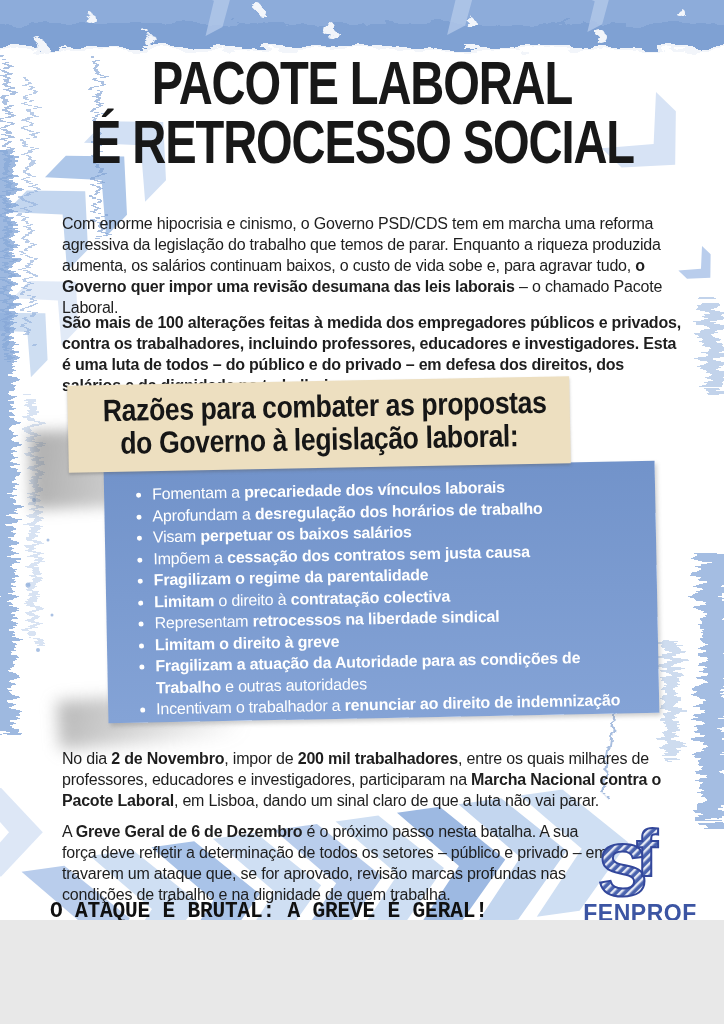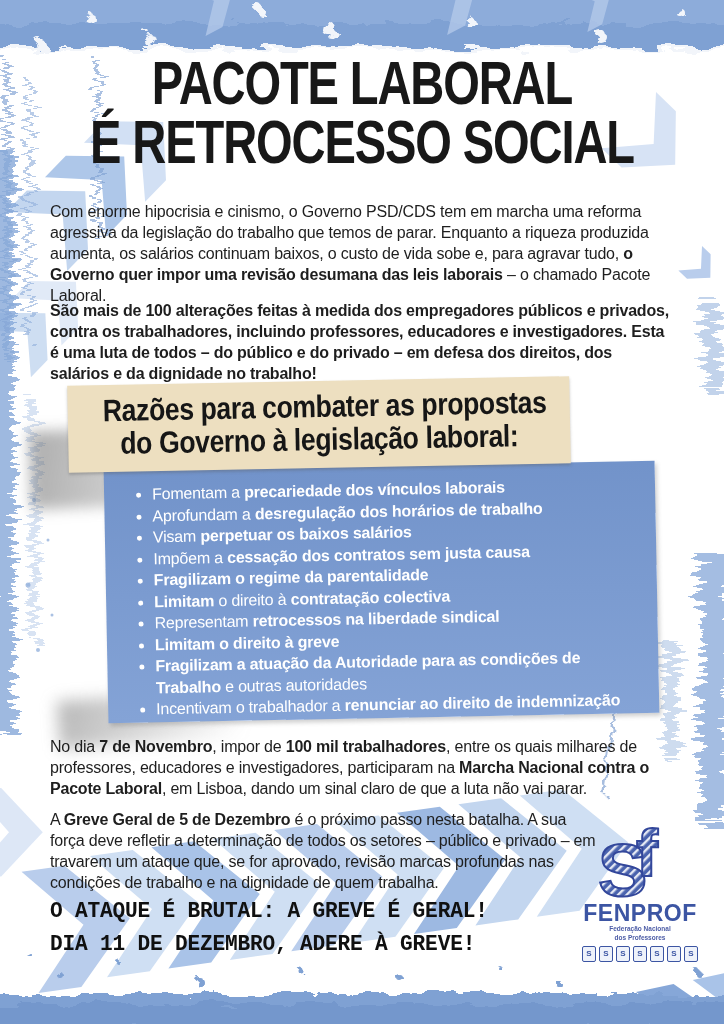--- a/index.html
+++ b/index.html
@@ -1,26 +1,26 @@
 <!DOCTYPE html>
 <html><head>
 <meta charset="utf-8">
 <style>
   html,body{margin:0;padding:0;background:#e8e8e8;}
-  .poster{position:relative;width:724px;height:1024px;background:#ffffff;overflow:hidden;
+  .poster{position:relative;width:724px;height:920px;background:#ffffff;overflow:hidden;
           font-family:"Liberation Sans",sans-serif;}
   .bg{position:absolute;left:0;top:0;width:724px;height:1024px;z-index:0;}
 
   
   .title{position:absolute;top:54px;left:0;width:724px;z-index:2;text-align:center;color:#181818;}
   .t-line{font-size:62px;font-weight:700;line-height:.95;letter-spacing:-1.5px;
           transform:scaleX(.76);transform-origin:50% 50%;white-space:nowrap;}
 
   
-  .bodytxt{position:absolute;left:50px;width:622px;margin:0;font-size:16px;line-height:21px;
+  .bodytxt{position:absolute;left:50px;width:622px;margin:12px;font-size:16px;line-height:21px;
            letter-spacing:-.2px;color:#1e1e1e;z-index:2;}
   .b{font-weight:700;}
   .p1{top:201px;}
   .p2{top:300px;font-weight:bold;}
   .p3{top:736px;}
   .p4{top:809px;width:552px;}
 
   
   .banner-shadow{position:absolute;left:30px;top:426px;width:320px;height:78px;z-index:1;
       background:linear-gradient(100deg,rgba(105,105,105,.55),rgba(160,160,160,0) 72%);
@@ -200,22 +200,22 @@
         <li><span>Impõem a </span><span class="b">cessação dos contratos sem justa causa</span></li>
         <li><span class="b">Fragilizam o regime da parentalidade</span></li>
         <li><span class="b">Limitam</span><span> o direito à </span><span class="b">contratação colectiva</span></li>
         <li><span>Representam </span><span class="b">retrocessos na liberdade sindical</span></li>
         <li><span class="b">Limitam o direito à greve</span></li>
         <li><span class="b">Fragilizam a atuação da Autoridade para as condições de Trabalho</span><span> e outras autoridades</span></li>
         <li><span>Incentivam o trabalhador a </span><span class="b">renunciar ao direito de indemnização</span></li>
       </ul>
   </div>
 
-  <p class="bodytxt p3"><span>No dia </span><span class="b">7 de Novembro</span><span>, impor de </span><span class="b">100 mil trabalhadores</span><span>, entre os quais milhares de professores, educadores e investigadores, participaram na </span><span class="b">Marcha Nacional contra o Pacote Laboral</span><span>, em Lisboa, dando um sinal claro de que a luta não vai parar.</span></p>
-  <p class="bodytxt p4"><span>A </span><span class="b">Greve Geral de 5 de Dezembro</span><span> é o próximo passo nesta batalha.  A sua força deve refletir a determinação de todos os setores – público e privado – em travarem um ataque que, se for aprovado, revisão marcas profundas nas condições de trabalho e na dignidade de quem trabalha.</span></p>
+  <p class="bodytxt p3"><span>No dia </span><span class="b">2 de Novembro</span><span>, impor de </span><span class="b">200 mil trabalhadores</span><span>, entre os quais milhares de professores, educadores e investigadores, participaram na </span><span class="b">Marcha Nacional contra o Pacote Laboral</span><span>, em Lisboa, dando um sinal claro de que a luta não vai parar.</span></p>
+  <p class="bodytxt p4"><span>A </span><span class="b">Greve Geral de 6 de Dezembro</span><span> é o próximo passo nesta batalha.  A sua força deve refletir a determinação de todos os setores – público e privado – em travarem um ataque que, se for aprovado, revisão marcas profundas nas condições de trabalho e na dignidade de quem trabalha.</span></p>
 
   <div class="slogans">
     <div class="slogan">O ATAQUE É BRUTAL: A GREVE É GERAL!</div>
     <div class="slogan">DIA 11 DE DEZEMBRO, ADERE À GREVE!</div>
   </div>
 
   <div class="logo">
     <svg class="monogram" width="88" height="78" viewBox="0 0 88 78">
       <defs>
         <pattern id="hatch" width="6" height="6" patternUnits="userSpaceOnUse" patternTransform="rotate(45)">

